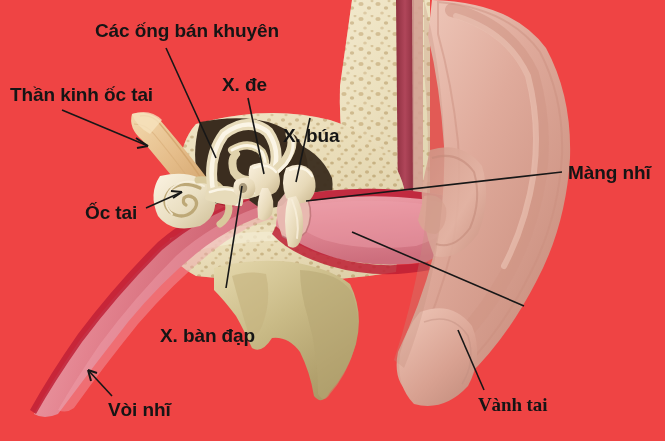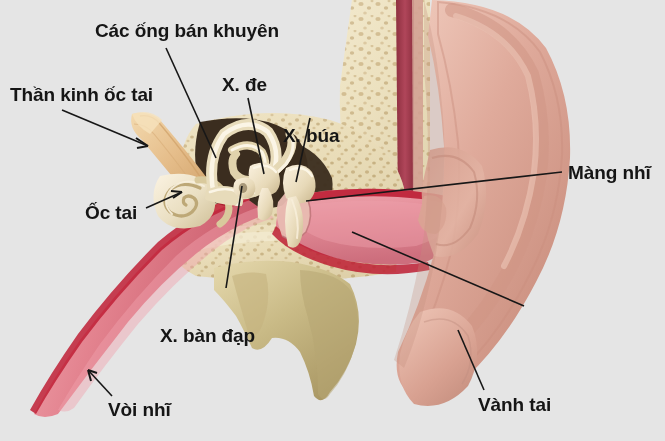--- a/index.html
+++ b/index.html
@@ -4,21 +4,21 @@
 <style>
   html,body{margin:0;padding:0;background:#ffffff;}
   body{
     font-family:"Liberation Sans", sans-serif;
     -webkit-font-smoothing:antialiased;
   }
   #stage{
     position:relative;
     width:665px;
     height:441px;
-    background:#e5e5e5;
+    background:#ef4444;
     overflow:hidden;
   }
   #art{
     position:absolute;
     left:0; top:0;
     width:665px;
     height:441px;
   }
   .lbl{
     position:absolute;
@@ -304,17 +304,17 @@
 
   <div class="lbl" style="left:283px; top:93px;margin-top:32px;">X. búa</div>
 
   <div class="lbl" style="left:568px; top:162px;">Màng nhĩ</div>
 
   <div class="lbl" style="left:85px;  top:202px;">Ốc tai</div>
 
   <div class="lbl" style="left:160px; top:298px;margin-top:27px;">X. bàn đạp</div>
 
 
-  <div class="lbl" style="left:478px; top:394px;">Vành tai</div>
+  <div class="lbl" style="left:478px; top:394px;font-family:Liberation Serif, serif;">Vành tai</div>
 
   <div class="lbl" style="left:108px; top:399px;">Vòi nhĩ</div>
 
 </div>
 
 </body></html>

